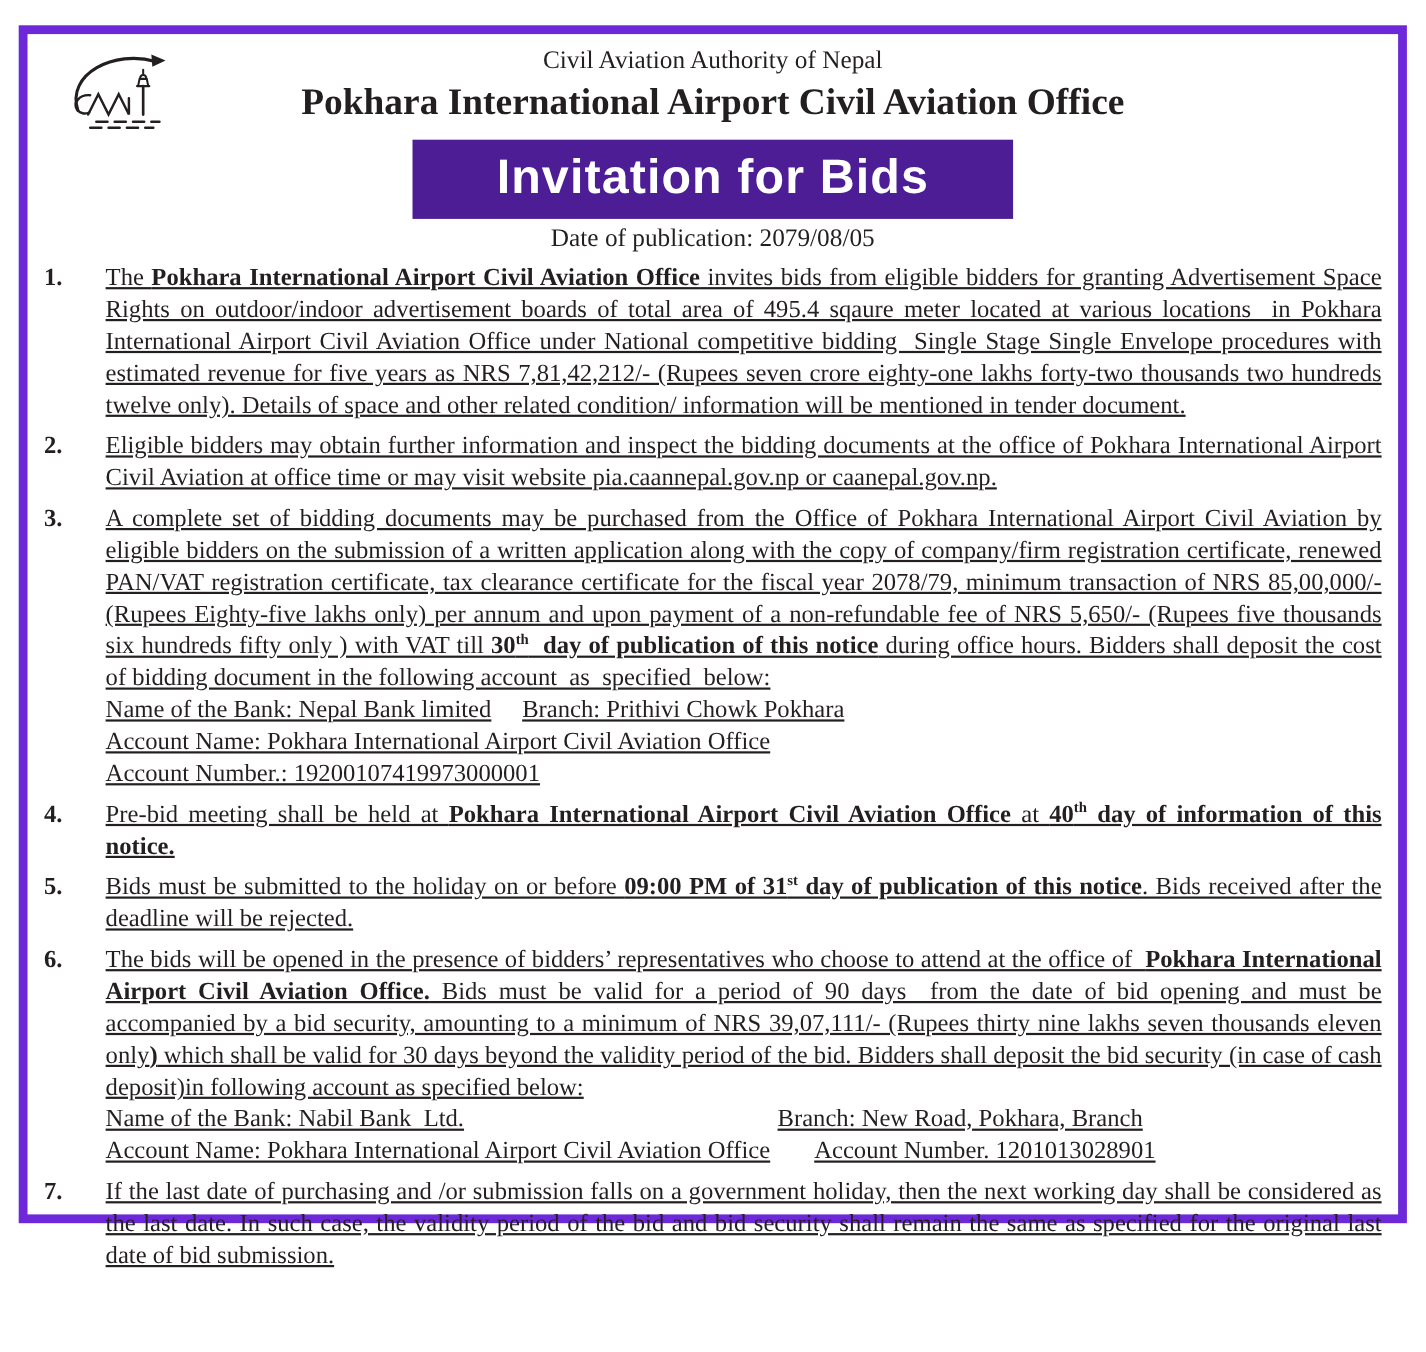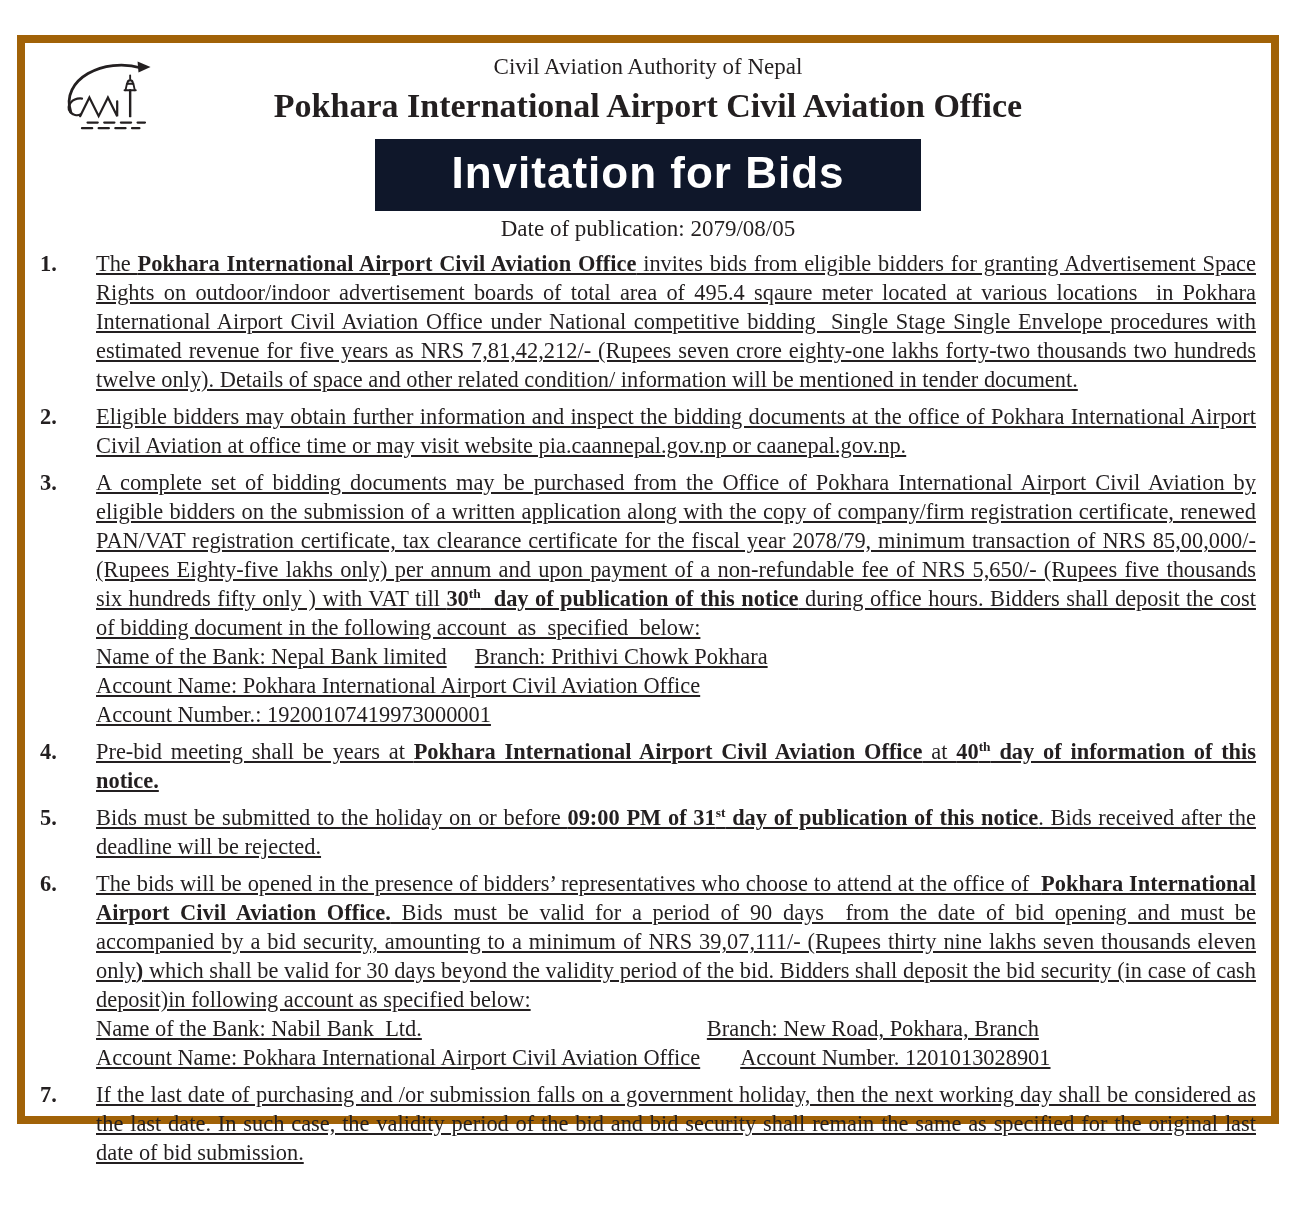--- a/index.html
+++ b/index.html
@@ -1,23 +1,23 @@
 <!DOCTYPE html>
 <html><head>
 <meta charset="utf-8">
 <style>
   html,body{margin:0;padding:0;background:#ffffff;}
   .page{position:relative;width:1296px;height:1229px;background:#ffffff;overflow:hidden;
         font-family:"Liberation Serif", serif;color:#231f20;}
-  .doc{position:absolute;left:17px;top:35px;width:1262px;height:1089px;
-       border:8px solid #a16207;box-sizing:border-box;padding:8px 15px 10px 15px;background:#fff;}
+  .doc{position:absolute;left:17px;top:23px;width:1262px;height:1089px;
+       border:8px solid #6d28d9;box-sizing:border-box;padding:8px 15px 10px 15px;background:#fff;}
   .logo{position:absolute;left:30px;top:12px;width:104px;height:88px;}
   .authority{text-align:center;font-size:23px;line-height:28px;margin-top:2px;}
   .office{text-align:center;font-size:34px;line-height:46px;font-weight:bold;margin:2px 0 0 0;}
-  .banner{width:430px;margin:10px auto 4px auto;background:#0f172a;color:#ffffff;
+  .banner{width:430px;margin:10px auto 4px auto;background:#4c1d95;color:#ffffff;
           text-align:center;padding:9px 58px 13px 58px;
           font-family:"Liberation Sans", sans-serif;font-weight:bold;font-size:44px;
           letter-spacing:1px;}
   .pubdate{text-align:center;font-size:23px;line-height:28px;margin:2px 0 6px 0;}
   ol.conds{list-style:none;margin:2px 0 0 0;padding:0;}
   ol.conds li{display:flex;margin:0 0 8px 0;font-size:22.4px;line-height:29px;}
   .num{width:56px;flex:0 0 56px;font-weight:bold;}
   .body{flex:1;text-align:justify;text-decoration:underline;}
   .b{font-weight:bold;}
   .sup{vertical-align:super;font-size:60%;line-height:0;}
@@ -65,21 +65,21 @@
       <li>
         <span class="num">2.</span>
         <div class="body"><span>Eligible bidders may obtain further information and inspect the bidding documents at the office of Pokhara International Airport Civil Aviation at office time or may visit website pia.caannepal.gov.np or caanepal.gov.np.</span></div>
       </li>
       <li>
         <span class="num">3.</span>
         <div class="body"><span>A complete set of bidding documents may be purchased from the Office of Pokhara International Airport Civil Aviation by eligible bidders on the submission of a written application along with the copy of company/firm registration certificate, renewed PAN/VAT registration certificate, tax clearance certificate for the fiscal year 2078/79, minimum transaction of NRS 85,00,000/- (Rupees Eighty-five lakhs only) per annum and upon payment of a non-refundable fee of NRS 5,650/- (Rupees five thousands six hundreds fifty only ) with VAT till </span><span class="b">30</span><span class="b sup">th</span><span class="b">&nbsp; day of publication of this notice</span><span> during office hours. Bidders shall deposit the cost of bidding document in the following account &nbsp;as &nbsp;specified &nbsp;below:</span><br><span>Name of the Bank: Nepal Bank limited</span><span class="gap" style="width: 28px;"></span><span>Branch: Prithivi Chowk Pokhara</span><br><span>Account Name: Pokhara International Airport Civil Aviation Office</span><br><span>Account Number.: 19200107419973000001</span></div>
       </li>
       <li>
         <span class="num">4.</span>
-        <div class="body"><span>Pre-bid meeting shall be years at </span><span class="b">Pokhara International Airport Civil Aviation Office</span><span> at </span><span class="b">40</span><span class="b sup">th</span><span class="b"> day of information of this notice.</span></div>
+        <div class="body"><span>Pre-bid meeting shall be held at </span><span class="b">Pokhara International Airport Civil Aviation Office</span><span> at </span><span class="b">40</span><span class="b sup">th</span><span class="b"> day of information of this notice.</span></div>
       </li>
       <li>
         <span class="num">5.</span>
         <div class="body"><span>Bids must be submitted to the holiday on or before </span><span class="b">09:00 PM of 31</span><span class="b sup">st</span><span class="b"> day of publication of this notice</span><span>. Bids received after the deadline will be rejected.</span></div>
       </li>
       <li>
         <span class="num">6.</span>
         <div class="body"><span>The bids will be opened in the presence of bidders’ representatives who choose to attend at the office of &nbsp;</span><span class="b">Pokhara International Airport Civil Aviation Office.</span><span> Bids must be valid for a period of 90 days &nbsp;from the date of bid opening and must be accompanied by a bid security, amounting to a minimum of NRS 39,07,111/- (Rupees thirty nine lakhs seven thousands eleven only</span><span class="b">)</span><span> which shall be valid for 30 days beyond the validity period of the bid. Bidders shall deposit the bid security (in case of cash deposit)in following account as specified below:</span><br><span>Name of the Bank: Nabil Bank &nbsp;Ltd.</span><span class="gap" style="width: 285px;"></span><span>Branch: New Road, Pokhara, Branch</span><br><span>Account Name: Pokhara International Airport Civil Aviation Office</span><span class="gap" style="width: 40px;"></span><span>Account Number. 1201013028901</span></div>
       </li>
       <li>

